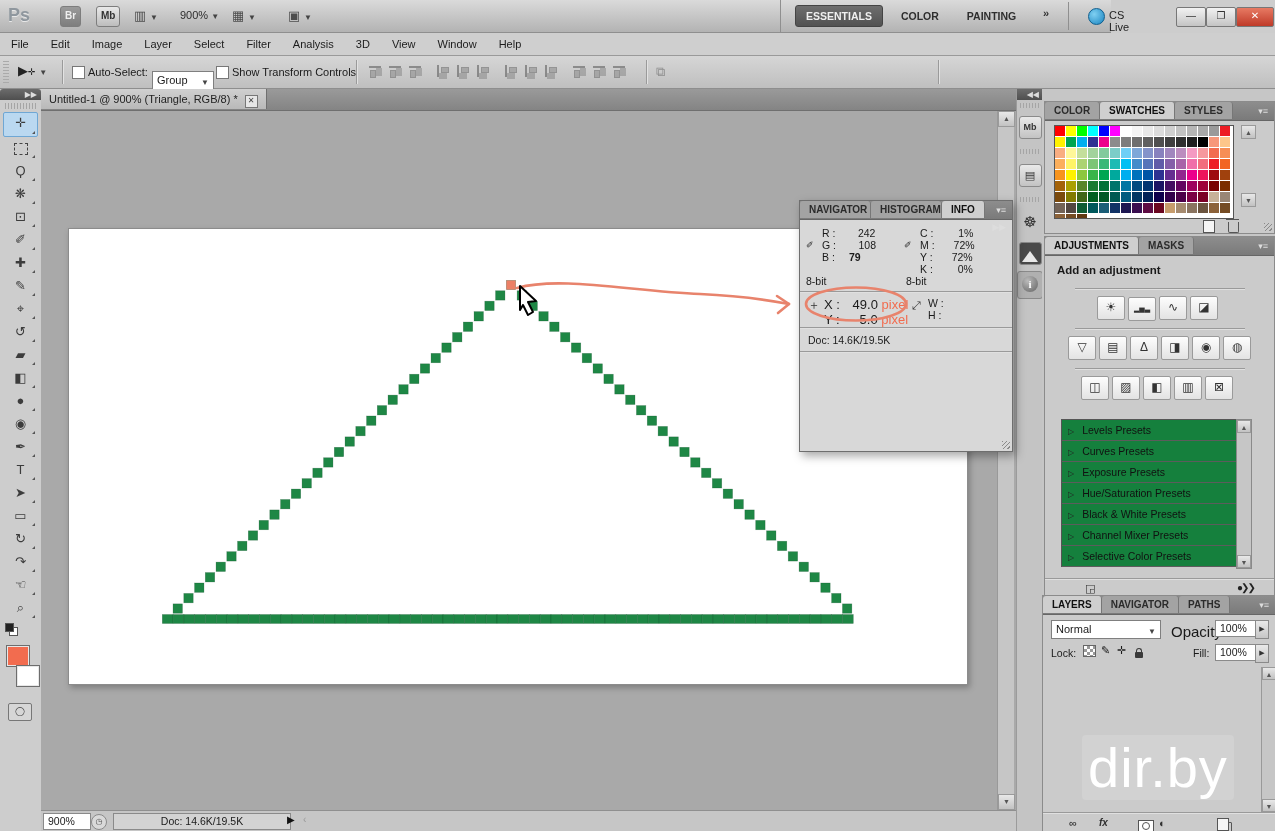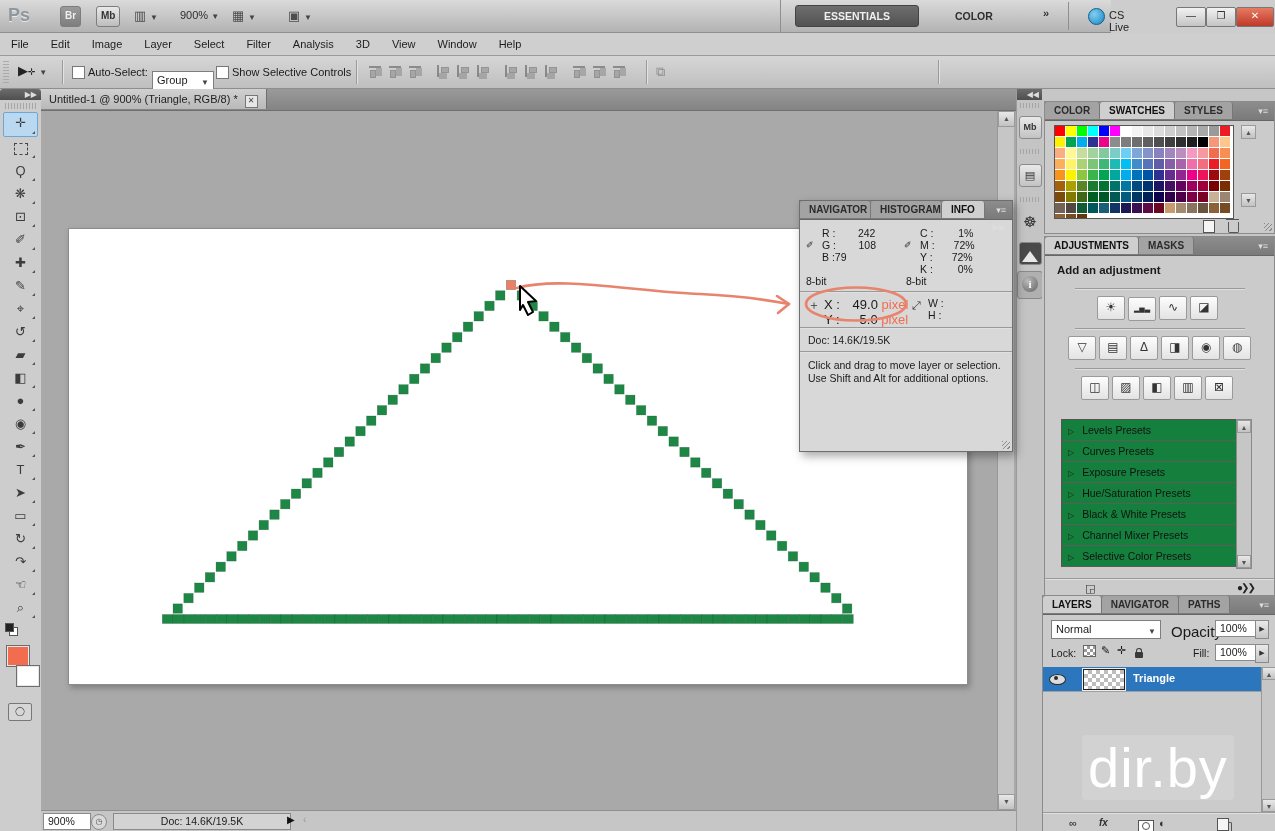--- a/index.html
+++ b/index.html
@@ -7,21 +7,21 @@
        font-family:"Liberation Sans","DejaVu Sans",sans-serif;font-size:11px;color:#1a1a1a;
        background:#CDCDCD;-webkit-font-smoothing:antialiased}
   .abs{position:absolute}
   
   #titlebar{left:0;top:0;width:1111px;height:32px;background:linear-gradient(#DADADA,#B3B3B3);border-bottom:1px solid #8f8f8f}
   #app-logo{left:8px;top:5px;font-size:18px;font-weight:bold;color:#8f979e;text-shadow:0 1px 0 #e8e8e8}
   .tb-btn{height:19px;border:1px solid #7d7d7d;border-radius:3px;background:linear-gradient(#e9e9e9,#bdbdbd);
           font-size:10px;font-weight:bold;color:#333;text-align:center;line-height:18px;padding:0 4px}
   .tb-ic{color:#4d4d4d;font-size:13px;line-height:20px}
   .caret{font-size:8px;color:#444}
-  .ws-tab{height:20px;line-height:20px;padding:0 28px;font-size:10.5px;font-weight:bold;color:#2e2e2e;border-radius:3px}
+  .ws-tab{height:20px;line-height:20px;padding:0 10px;font-size:10.5px;font-weight:bold;color:#2e2e2e;border-radius:3px}
   .ws-tab.active{background:linear-gradient(#6e6e6e,#525252);color:#f0f0f0;border:1px solid #444}
   .winbtn{width:28px;height:18px;border:1px solid #777;border-radius:2px;background:linear-gradient(#f2f2f2,#c4c4c4);
           text-align:center;line-height:16px;font-size:10px;color:#333}
   .winbtn.close{width:36px;background:linear-gradient(#e77a63,#bf3a28);color:#fff;font-weight:bold}
   #menubar{left:0;top:33px;width:1275px;height:22px;background:#CFCFCF;border-bottom:1px solid #9a9a9a;line-height:22px}
   .menu-item{display:inline-block;padding:0 11px;color:#1c1c1c}
   #optionsbar{left:0;top:56px;width:1275px;height:32px;background:linear-gradient(#D6D6D6,#BFBFBF);border-bottom:1px solid #8e8e8e}
   .vsep{width:1px;height:24px;background:#9a9a9a;box-shadow:1px 0 0 #e2e2e2}
   .chk{width:11px;height:11px;border:1px solid #777;background:#fff;display:inline-block}
   .dd{border:1px solid #7f7f7f;background:#fff;height:17px;line-height:16px;padding:0 4px;font-size:11px}
@@ -115,21 +115,21 @@
 <div class="abs" id="menubar"><span class="menu-item">File</span><span class="menu-item">Edit</span><span class="menu-item">Image</span><span class="menu-item">Layer</span><span class="menu-item">Select</span><span class="menu-item">Filter</span><span class="menu-item">Analysis</span><span class="menu-item">3D</span><span class="menu-item">View</span><span class="menu-item">Window</span><span class="menu-item">Help</span></div>
 
 <div class="abs" id="optionsbar">
   <div class="abs" style="left:3px;top:5px;width:6px;height:22px;background:repeating-linear-gradient(#aaa 0 1px,transparent 1px 3px)"></div>
   <div class="abs" style="left:18px;top:7px;font-size:13px;color:#222">▶<span style="font-size:9px">✛</span> <span class="caret">▼</span></div>
   <div class="abs vsep" style="left:62px;top:4px"></div>
   <span class="abs chk" style="left:72px;top:10px"></span>
   <div class="abs" style="left:88px;top:10px">Auto-Select:</div>
   <div class="abs dd" style="left:152px;top:15px;width:52px"><span>Group</span> <span class="caret" style="float:right;margin-top:3px">▼</span></div>
   <span class="abs chk" style="left:216px;top:10px"></span>
-  <div class="abs" style="left:232px;top:10px">Show Selective Controls</div>
+  <div class="abs" style="left:232px;top:10px">Show Transform Controls</div>
   <div class="abs vsep" style="left:356px;top:4px"></div>
   <div class="abs" id="align-icons" style="left:366px;top:9px"><span class="aln"></span><span class="aln"></span><span class="aln"></span><span style="display: inline-block; width: 8px;"></span><span class="aln v"></span><span class="aln v"></span><span class="aln v"></span><span style="display: inline-block; width: 8px;"></span><span class="aln v"></span><span class="aln v"></span><span class="aln v"></span><span style="display: inline-block; width: 8px;"></span><span class="aln"></span><span class="aln"></span><span class="aln"></span></div>
   <div class="abs vsep" style="left:646px;top:4px"></div>
   <div class="abs" style="left:656px;top:8px;font-size:13px;color:#666;opacity:.6">⧉</div>
   <div class="abs vsep" style="left:938px;top:4px"></div>
 </div>
 
 <div class="abs" id="toolbar">
   <div class="dockhead">▶▶</div>
   <div style="height:6px;margin:3px 5px;background:repeating-linear-gradient(90deg,#a5a5a5 0 1px,transparent 1px 3px)"></div>
@@ -320,21 +320,21 @@
 
 <div class="abs" id="info-panel" style="left:799px;top:200px;width:212px;height:250px;background:#D8D8D8;border:1px solid #6e6e6e;box-shadow:3px 4px 9px rgba(0,0,0,.35);z-index:10">
   <div class="ptabbar">
     <span class="ptab" style="max-width:52px">NAVIGATOR</span><span class="ptab" style="max-width:52px">HISTOGRAM</span><span class="ptab active">INFO</span>
     <span class="pmenu">▾≡</span>
     <span class="pmenu">▶▶</span>
   </div>
   <div class="abs" style="left:8px;top:26px;width:92px" id="info-rgb">
       <div style="font-size: 10.5px; line-height: 12px; position: relative; padding-left: 14px;"><span>R :</span><span style="display: inline-block; width: 40px; text-align: right;">242</span></div>
       <div style="font-size: 10.5px; line-height: 12px; position: relative; padding-left: 14px;"><span style="position: absolute; left: -2px; top: 0px; font-size: 9px; color: rgb(51, 51, 51);">✐</span><span>G :</span><span style="display: inline-block; width: 40px; text-align: right;">108</span></div>
-      <div style="font-size: 10.5px; line-height: 12px; position: relative; padding-left: 14px;"><span>B :</span><span style="display: inline-block; width: 40px; text-align: left;">79</span></div>
+      <div style="font-size: 10.5px; line-height: 12px; position: relative; padding-left: 14px;"><span>B :</span><span style="display: inline-block; width: 40px; text-align: center; font-weight: bold;">79</span></div>
     </div>
   <div class="abs" style="left:106px;top:26px;width:96px" id="info-cmyk">
       <div style="font-size: 10.5px; line-height: 12px; position: relative; padding-left: 14px;"><span>C :</span><span style="display: inline-block; width: 40px; text-align: right;">1%</span></div>
       <div style="font-size: 10.5px; line-height: 12px; position: relative; padding-left: 14px;"><span style="position: absolute; left: -2px; top: 0px; font-size: 9px; color: rgb(51, 51, 51);">✐</span><span>M :</span><span style="display: inline-block; width: 40px; text-align: right;">72%</span></div>
       <div style="font-size: 10.5px; line-height: 12px; position: relative; padding-left: 14px;"><span>Y :</span><span style="display: inline-block; width: 40px; text-align: right;">72%</span></div>
       <div style="font-size: 10.5px; line-height: 12px; position: relative; padding-left: 14px;"><span>K :</span><span style="display: inline-block; width: 40px; text-align: right;">0%</span></div>
     </div>
   <div class="abs" style="left:6px;top:74px;font-size:10.5px">8-bit</div>
   <div class="abs" style="left:106px;top:74px;font-size:10.5px">8-bit</div>
   <div class="abs hr" style="left:0;top:90px;width:212px"></div>
@@ -344,21 +344,20 @@
     <div><span>Y :</span><span style="display:inline-block;width:38px;text-align:right">5.0</span>&nbsp;<span class="salmon" style="color: rgb(242, 108, 79);">pixel</span></div>
   </div>
   <div class="abs" style="left:112px;top:98px;font-size:11px;color:#333">⤢</div>
   <div class="abs" style="left:128px;top:96px;font-size:10.5px">
     <div>W :</div>
     <div>H :</div>
   </div>
   <div class="abs hr" style="left:0;top:126px;width:212px"></div>
   <div class="abs" style="left:8px;top:133px;font-size:10.5px">Doc: 14.6K/19.5K</div>
   <div class="abs hr" style="left:0;top:150px;width:212px"></div>
-  <div class="abs" style="left:8px;top:158px;width:194px;font-size:10.5px;line-height:12.5px">Click and drag to move layer or selection.  Use Shift and Alt for additional options.</div>
   <div class="grip"></div>
 </div>
 
 <div class="abs" id="dockicons">
   <div class="dockhead" style="border-radius:0">◀◀</div>
   <div style="height:5px;margin:3px 3px;background:repeating-linear-gradient(90deg,#a5a5a5 0 1px,transparent 1px 3px)"></div>
   <div class="dock-ic" style="margin-top:8px;font-size:9px;font-weight:bold">Mb</div>
   <div style="height:5px;margin:10px 3px;background:repeating-linear-gradient(90deg,#a5a5a5 0 1px,transparent 1px 3px)"></div>
   <div class="dock-ic">▤</div>
   <div style="height:5px;margin:10px 3px;background:repeating-linear-gradient(90deg,#a5a5a5 0 1px,transparent 1px 3px)"></div>
@@ -424,25 +423,20 @@
       <div class="abs" style="left:8px;top:32px;font-size:10.5px">Lock:</div>
       <span class="abs minichecker" style="left:40px;top:30px"></span>
       <span class="abs" style="left:58px;top:29px;font-size:11px">✎</span>
       <span class="abs" style="left:74px;top:29px;font-size:11px">✛</span>
       <span class="abs padlock" style="left:92px;top:33px"></span>
       <div class="abs" style="left:150px;top:32px;font-size:10.5px">Fill:</div>
       <div class="abs sunken" style="left:172px;top:29px;width:34px;height:15px;font-size:10.5px">100%</div>
       <div class="abs spin" style="left:212px;top:29px">▶</div>
 
       <div class="abs" style="left:0;top:52px;width:218px" id="layers-list">
-        <div class="lyr-row" id="lyr-0" style="background: rgb(43, 118, 188);">
-          <span class="abs" style="left:6px;top:7px"><span class="eye"></span></span>
-          <span class="thumb checker"></span>
-          <span class="abs" style="left:90px;top:5px;font-weight:bold;color:#fff;font-size:11px">Triangle</span>
-        </div>
       </div>
       <div class="abs vscroll" style="left:218px;top:52px;width:14px;height:145px">
         <div class="scrbtn" style="width:12px;height:11px">▲</div>
         <div class="scrbtn" style="width:12px;height:11px;position:absolute;bottom:0">▼</div>
       </div>
 
       <div class="abs hr" style="left:0;top:197px;width:232px"></div>
       <div class="abs" style="left:26px;top:202px;font-size:11px;color:#444;font-weight:bold">∞</div>
       <div class="abs" style="left:56px;top:202px;font-size:10px;font-style:italic;font-weight:bold;color:#333">fx</div>
       <span class="abs ic-mask" style="left:84px;top:204px"></span>

